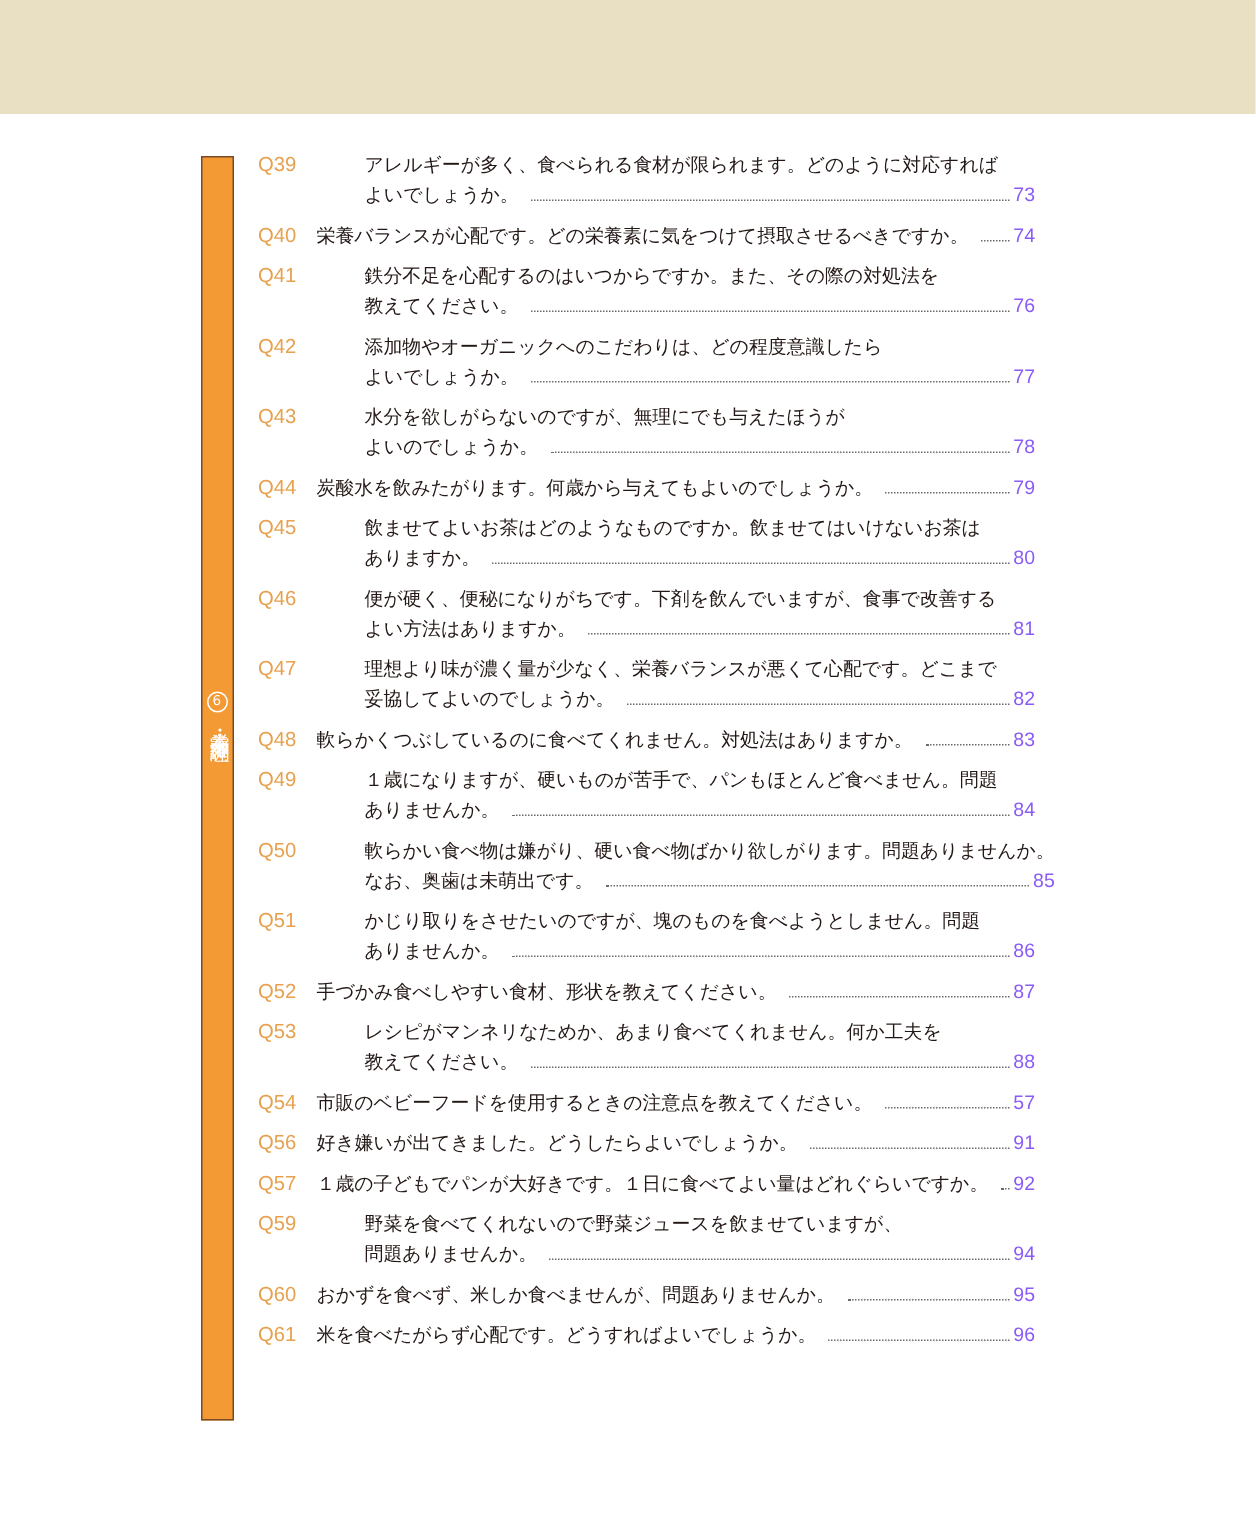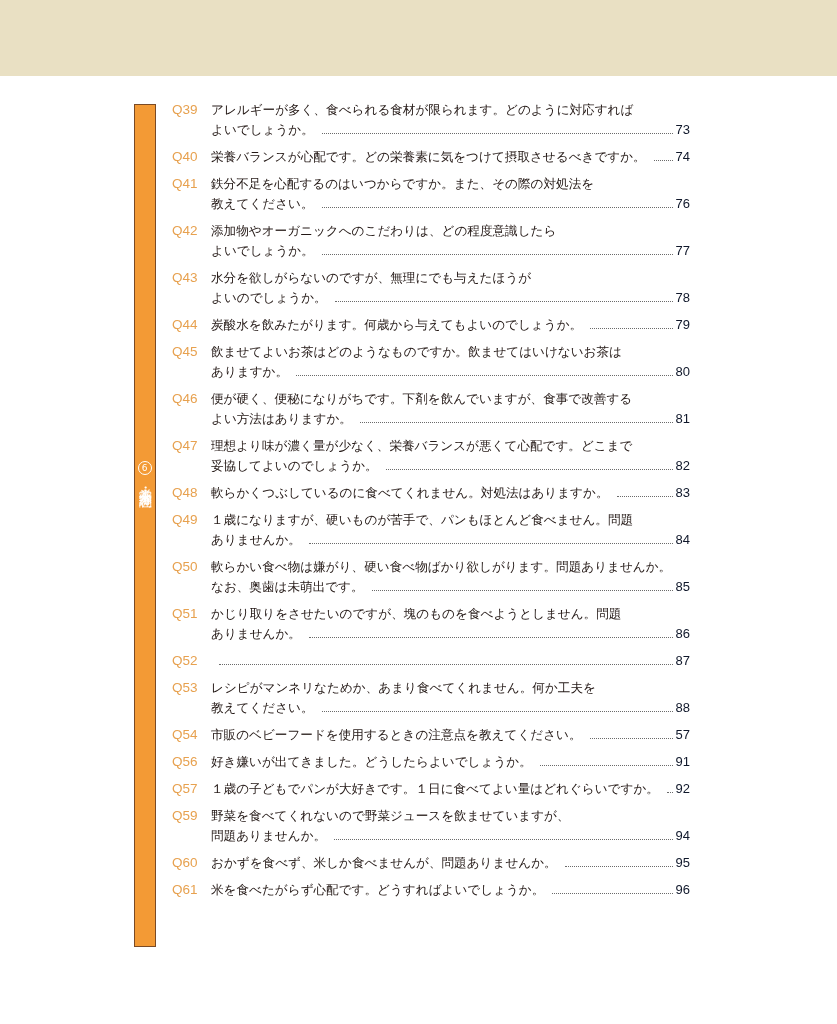--- a/index.html
+++ b/index.html
@@ -19,27 +19,27 @@
     display: flex; align-items: center; justify-content: flex-start;
   }
   .sidebar-num {
     display: inline-block; width: 12px; height: 12px; border: 1px solid #fff; border-radius: 50%;
     font-size: 9px; line-height: 12px; text-align: center; margin-bottom: 3px;
     text-orientation: mixed; writing-mode: horizontal-tb;
   }
   .toc { position: absolute; left: 172px; top: 100px; width: 518px; }
   .entry { position: relative; display: flex; font-size: 12.6px; color: #231815; }
   .entry.single { height: 27px; }
-  .entry.double { height: 47px; }
+  .entry.double { height: 47px; gap: 32px; }
   .qnum { width: 39px; flex: 0 0 39px; color: #e7a14f; font-family: "Liberation Sans", sans-serif; font-size: 13.5px; line-height: 20px; }
   .body { flex: 1; position: relative; line-height: 20px; }
   .line { display: flex; align-items: baseline; white-space: nowrap; text-align: center; }
   .line .txt { flex: 0 0 auto; }
   .dots { flex: 1 1 auto; border-bottom: 1px dotted #6b6b6b; margin: 0 3px 4px 8px; height: 1px; }
-  .pg { flex: 0 0 auto; font-family: "Liberation Sans", sans-serif; font-size: 13px; color: #0f172a; }
+  .pg { flex: 0 0 auto; font-family: "Liberation Sans", sans-serif; font-size: 13px; color: #8b5cf6; }
 </style>
 </head>
 <body>
 
 <div class="banner"></div>
 
 <div class="sidebar">
   <div class="sidebar-label">
     <span class="sidebar-num">6</span>
     <span>栄養・水分・調理</span>
@@ -204,20 +204,21 @@
           <span class="txt">ありませんか。</span>
           <span class="dots"></span>
           <span class="pg">86</span>
         </div>
       </div>
   </div>
     <div class="entry single">
     <div class="qnum">Q52</div>
     <div class="body">
         <div class="line">
+          <span class="txt">手づかみ食べしやすい食材、形状を教えてください。</span>
           <span class="dots"></span>
           <span class="pg">87</span>
         </div>
       </div>
   </div>
     <div class="entry double">
     <div class="qnum">Q53</div>
     <div class="body">
         <div class="line">
           <span class="txt">レシピがマンネリなためか、あまり食べてくれません。何か工夫を</span>

